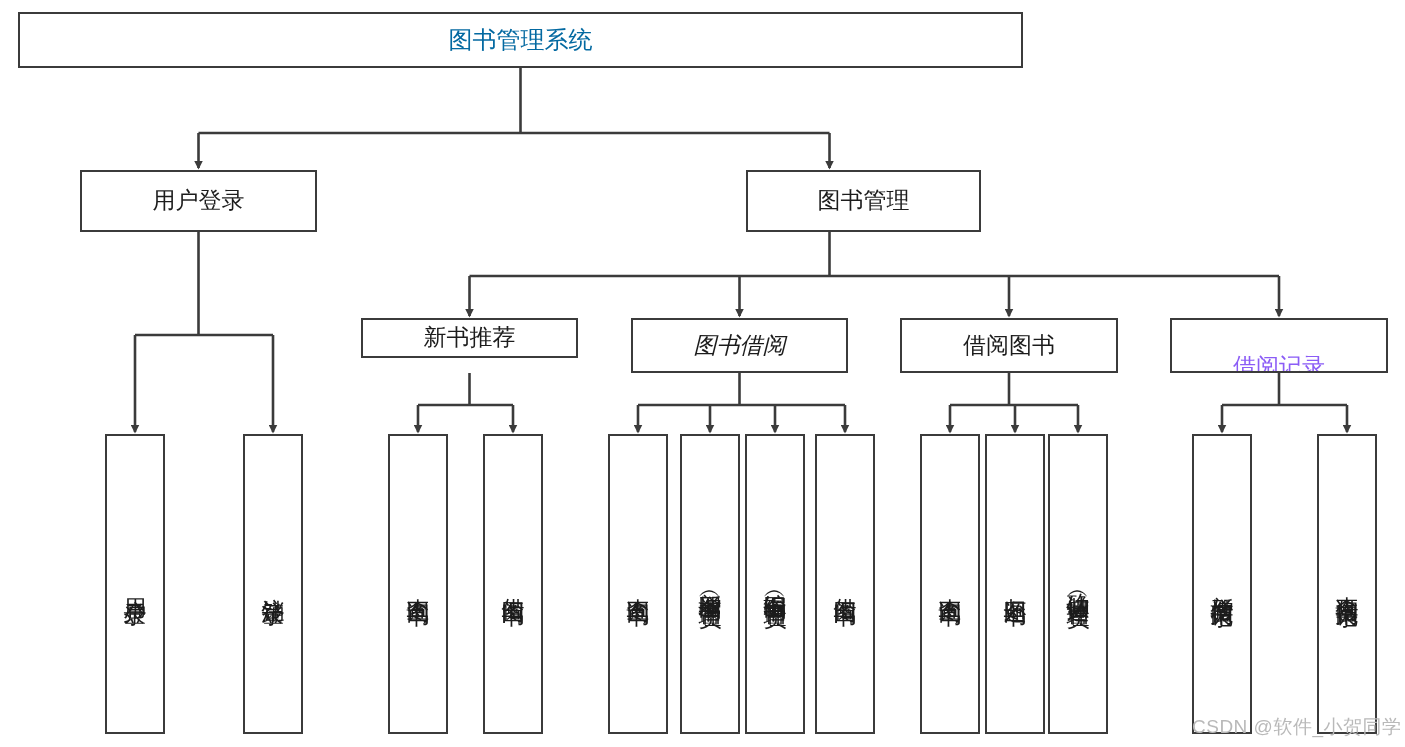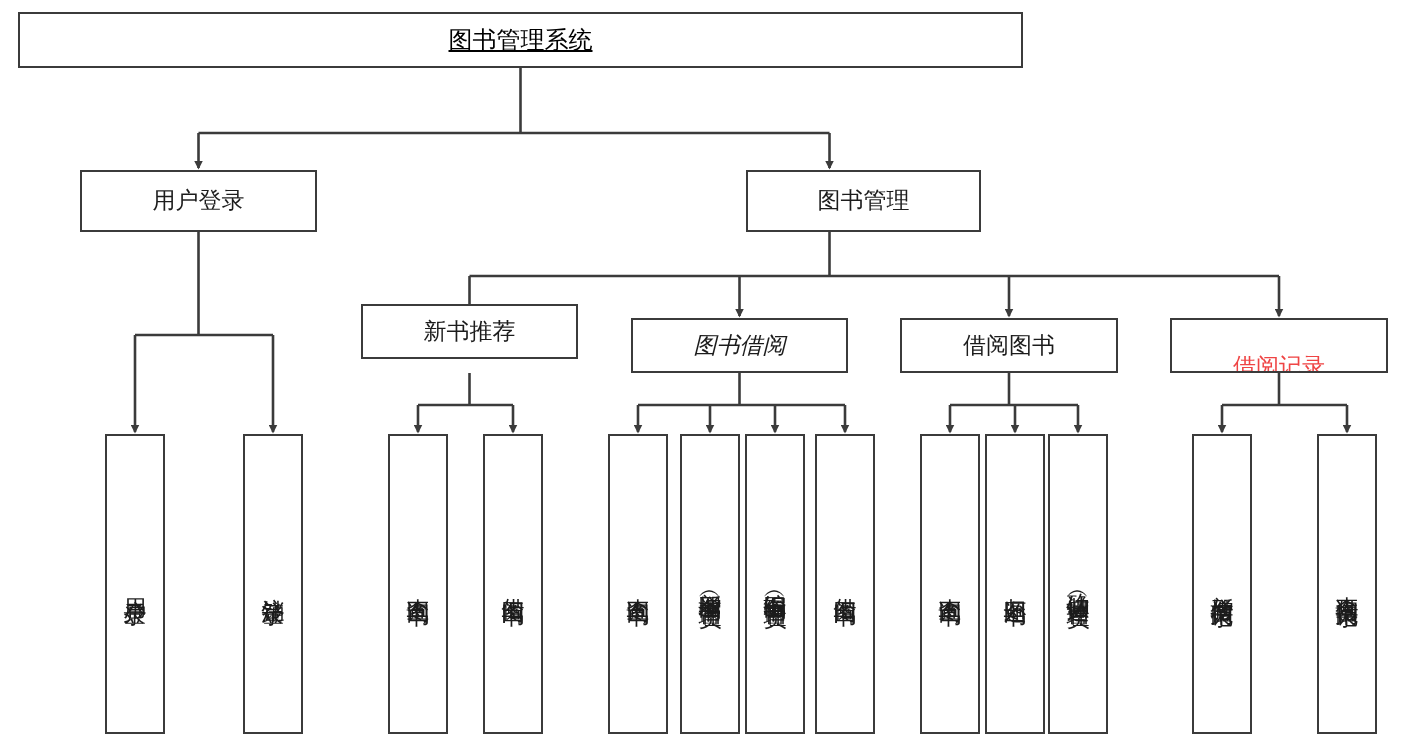--- a/index.html
+++ b/index.html
@@ -104,39 +104,39 @@
         <line x1="1078" y1="405" x2="1078" y2="432" stroke="#3b3b3b" stroke-width="2.6" marker-end="url(#arrowhead)"></line>
         <line x1="1279" y1="373" x2="1279" y2="405" stroke="#3b3b3b" stroke-width="2.6"></line>
         <line x1="1222" y1="405" x2="1347" y2="405" stroke="#3b3b3b" stroke-width="2.6"></line>
         <line x1="1222" y1="405" x2="1222" y2="432" stroke="#3b3b3b" stroke-width="2.6" marker-end="url(#arrowhead)"></line>
         <line x1="1347" y1="405" x2="1347" y2="432" stroke="#3b3b3b" stroke-width="2.6" marker-end="url(#arrowhead)"></line>
       </g>
   </svg>
 
   <div id="node-layer">
       <div class="node horizontal root" style="left: 18px; top: 12px; width: 1005px; height: 56px; border-color: rgb(59, 59, 59);">
-        <span class="node-label" style="color: #000000; text-decoration: underline;">图书管理系统</span>
+        <span class="node-label" style="color: #0369a1;">图书管理系统</span>
       </div>
       <div class="node horizontal" style="left: 80px; top: 170px; width: 237px; height: 62px; border-color: rgb(59, 59, 59);">
         <span class="node-label" style="color: rgb(28, 28, 28);">用户登录</span>
       </div>
       <div class="node horizontal" style="left: 712px; top: 170px; width: 235px; height: 62px; border-color: rgb(59, 59, 59); margin-left: 34px;">
         <span class="node-label" style="color: rgb(28, 28, 28);">图书管理</span>
       </div>
-      <div class="node horizontal" style="left: 361px; top: 304px; width: 217px; height: 55px; border-color: rgb(59, 59, 59);">
+      <div class="node horizontal" style="left: 361px; top: 318px; width: 217px; height: 40px; border-color: rgb(59, 59, 59);">
         <span class="node-label" style="color: rgb(28, 28, 28);">新书推荐</span>
       </div>
       <div class="node horizontal" style="left: 631px; top: 318px; width: 217px; height: 55px; border-color: rgb(59, 59, 59);">
         <span class="node-label" style="color: rgb(28, 28, 28); font-style: italic;">图书借阅</span>
       </div>
       <div class="node horizontal" style="left: 900px; top: 318px; width: 218px; height: 55px; border-color: rgb(59, 59, 59);">
         <span class="node-label" style="color: rgb(28, 28, 28);">借阅图书</span>
       </div>
       <div class="node horizontal" style="left: 1170px; top: 318px; width: 218px; height: 55px; border-color: rgb(59, 59, 59);">
-        <span class="node-label" style="color: #ef4444; margin-top: 42px;">借阅记录</span>
+        <span class="node-label" style="color: #8b5cf6; margin-top: 42px;">借阅记录</span>
       </div>
       <div class="node vertical" style="left: 105px; top: 434px; width: 60px; height: 300px; border-color: rgb(59, 59, 59);">
         <span class="node-label" style="color: rgb(28, 28, 28);">用户登录</span>
       </div>
       <div class="node vertical" style="left: 243px; top: 434px; width: 60px; height: 300px; border-color: rgb(59, 59, 59);">
         <span class="node-label" style="color: rgb(28, 28, 28);">注销登录</span>
       </div>
       <div class="node vertical" style="left: 388px; top: 434px; width: 60px; height: 300px; border-color: rgb(59, 59, 59);">
         <span class="node-label" style="color: rgb(28, 28, 28);">查询图书</span>
       </div>
@@ -165,13 +165,14 @@
         <span class="node-label" style="color: rgb(28, 28, 28);">确认归还（管理员）</span>
       </div>
       <div class="node vertical" style="left: 1192px; top: 434px; width: 60px; height: 300px; border-color: rgb(59, 59, 59);">
         <span class="node-label" style="color: rgb(28, 28, 28);">新增借阅记录</span>
       </div>
       <div class="node vertical" style="left: 1317px; top: 434px; width: 60px; height: 300px; border-color: rgb(59, 59, 59);">
         <span class="node-label" style="color: rgb(28, 28, 28);">查询借阅记录</span>
       </div>
     </div>
 
+  <div class="watermark" style="left: 1192px; top: 714px; color: rgb(185, 185, 185);">CSDN @软件_小贺同学</div>
 </div>
 
 </body></html>

